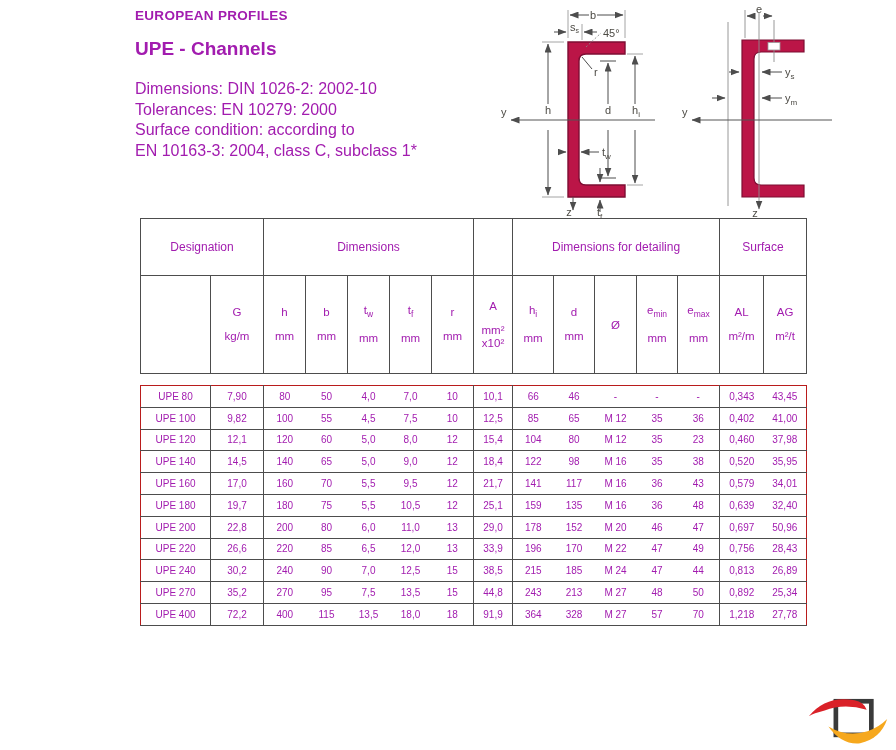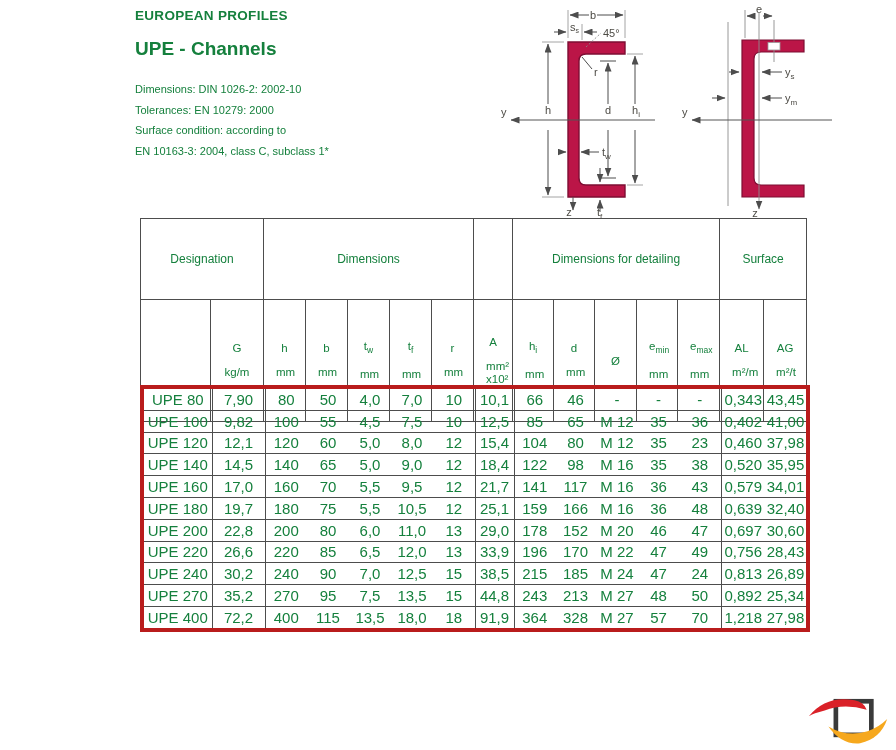--- a/index.html
+++ b/index.html
@@ -1,34 +1,34 @@
 <!DOCTYPE html>
 <html><head>
 <meta charset="utf-8">
 <style>
   html,body{margin:0;padding:0;background:#fff;}
   .page{position:relative;width:896px;height:750px;background:#ffffff;
-        font-family:"Liberation Sans", sans-serif;color:#15803d;overflow:hidden;}
+        font-family:"Liberation Sans", sans-serif;color:#a21caf;overflow:hidden;}
   .kicker{position:absolute;left:135px;top:8px;font-size:13.5px;font-weight:bold;letter-spacing:.3px;}
   .title{position:absolute;left:135px;top:38px;font-size:19px;font-weight:bold;}
-  .desc{position:absolute;left:135px;top:79px;font-size:11px;line-height:20.5px;}
+  .desc{position:absolute;left:135px;top:79px;font-size:16px;line-height:20.5px;}
   svg text{font-family:"Liberation Sans", sans-serif;fill:#4d4b45;font-size:11px;}
   .diagram-left{position:absolute;left:500px;top:0px;}
   .diagram-right{position:absolute;left:682px;top:0px;}
   
   table{border-collapse:collapse;table-layout:fixed;}
   .htable{position:absolute;left:140px;top:218px;width:666px;}
-  .htable th{border:1px solid #4d4d4d;font-weight:normal;font-size:12px;vertical-align:middle;text-align:center;padding:12px;}
+  .htable th{border:1px solid #4d4d4d;font-weight:normal;font-size:12px;vertical-align:middle;text-align:center;padding:0;}
   .htable .grow th{height:56px;}
   .htable .crow th{height:97px;}
   .sym{font-size:11.5px;margin-bottom:12px;}
   .sym sub{font-size:8.5px;}
   .unit{font-size:11.5px;line-height:13px;}
   
-  .dtable{position:absolute;left:140px;top:385px;width:666px;border:4px solid #b91c1c;font-size:15px;}
+  .dtable{position:absolute;left:140px;top:385px;width:666px;border:1px solid #b91c1c;font-size:10px;}
   .dtable td{height:20.8px;padding:0;text-align:center;vertical-align:middle;
              border-bottom:1px solid #4d4d4d;}
   .dtable td.gb{border-right:1px solid #4d4d4d;}
   .logo{position:absolute;left:806px;top:690px;}
 </style>
 </head>
 <body>
 
 <div class="page">
 
@@ -343,21 +343,21 @@
         <tr>
           <td class="gb">UPE 180</td>
           <td class="gb">19,7</td>
           <td>180</td>
           <td>75</td>
           <td>5,5</td>
           <td>10,5</td>
           <td class="gb">12</td>
           <td class="gb">25,1</td>
           <td>159</td>
-          <td>166</td>
+          <td>135</td>
           <td>M 16</td>
           <td>36</td>
           <td class="gb">48</td>
           <td>0,639</td>
           <td>32,40</td>
         </tr>
         <tr>
           <td class="gb">UPE 200</td>
           <td class="gb">22,8</td>
           <td>200</td>
@@ -365,21 +365,21 @@
           <td>6,0</td>
           <td>11,0</td>
           <td class="gb">13</td>
           <td class="gb">29,0</td>
           <td>178</td>
           <td>152</td>
           <td>M 20</td>
           <td>46</td>
           <td class="gb">47</td>
           <td>0,697</td>
-          <td>30,60</td>
+          <td>50,96</td>
         </tr>
         <tr>
           <td class="gb">UPE 220</td>
           <td class="gb">26,6</td>
           <td>220</td>
           <td>85</td>
           <td>6,5</td>
           <td>12,0</td>
           <td class="gb">13</td>
           <td class="gb">33,9</td>
@@ -397,21 +397,21 @@
           <td>240</td>
           <td>90</td>
           <td>7,0</td>
           <td>12,5</td>
           <td class="gb">15</td>
           <td class="gb">38,5</td>
           <td>215</td>
           <td>185</td>
           <td>M 24</td>
           <td>47</td>
-          <td class="gb">24</td>
+          <td class="gb">44</td>
           <td>0,813</td>
           <td>26,89</td>
         </tr>
         <tr>
           <td class="gb">UPE 270</td>
           <td class="gb">35,2</td>
           <td>270</td>
           <td>95</td>
           <td>7,5</td>
           <td>13,5</td>
@@ -433,21 +433,21 @@
           <td>13,5</td>
           <td>18,0</td>
           <td class="gb">18</td>
           <td class="gb">91,9</td>
           <td>364</td>
           <td>328</td>
           <td>M 27</td>
           <td>57</td>
           <td class="gb">70</td>
           <td>1,218</td>
-          <td>27,98</td>
+          <td>27,78</td>
         </tr>
       </tbody>
   </table>
 
   <svg class="logo" width="84" height="58" viewBox="0 0 90 62">
     <rect x="32" y="12" width="38" height="36" fill="none" stroke-width="5" stroke="#3a3a3a"></rect>
     <path d="M3,28 Q22,5 52,11 Q62,13 65,21 Q40,14 20,22 Q8,25 3,28 Z" fill="#da2128"></path>
     <path d="M24,39 Q44,51 66,44 Q78,40 87,31 Q80,52 58,57 Q38,59 24,39 Z" fill="#f6a81e"></path>
   </svg>
 

